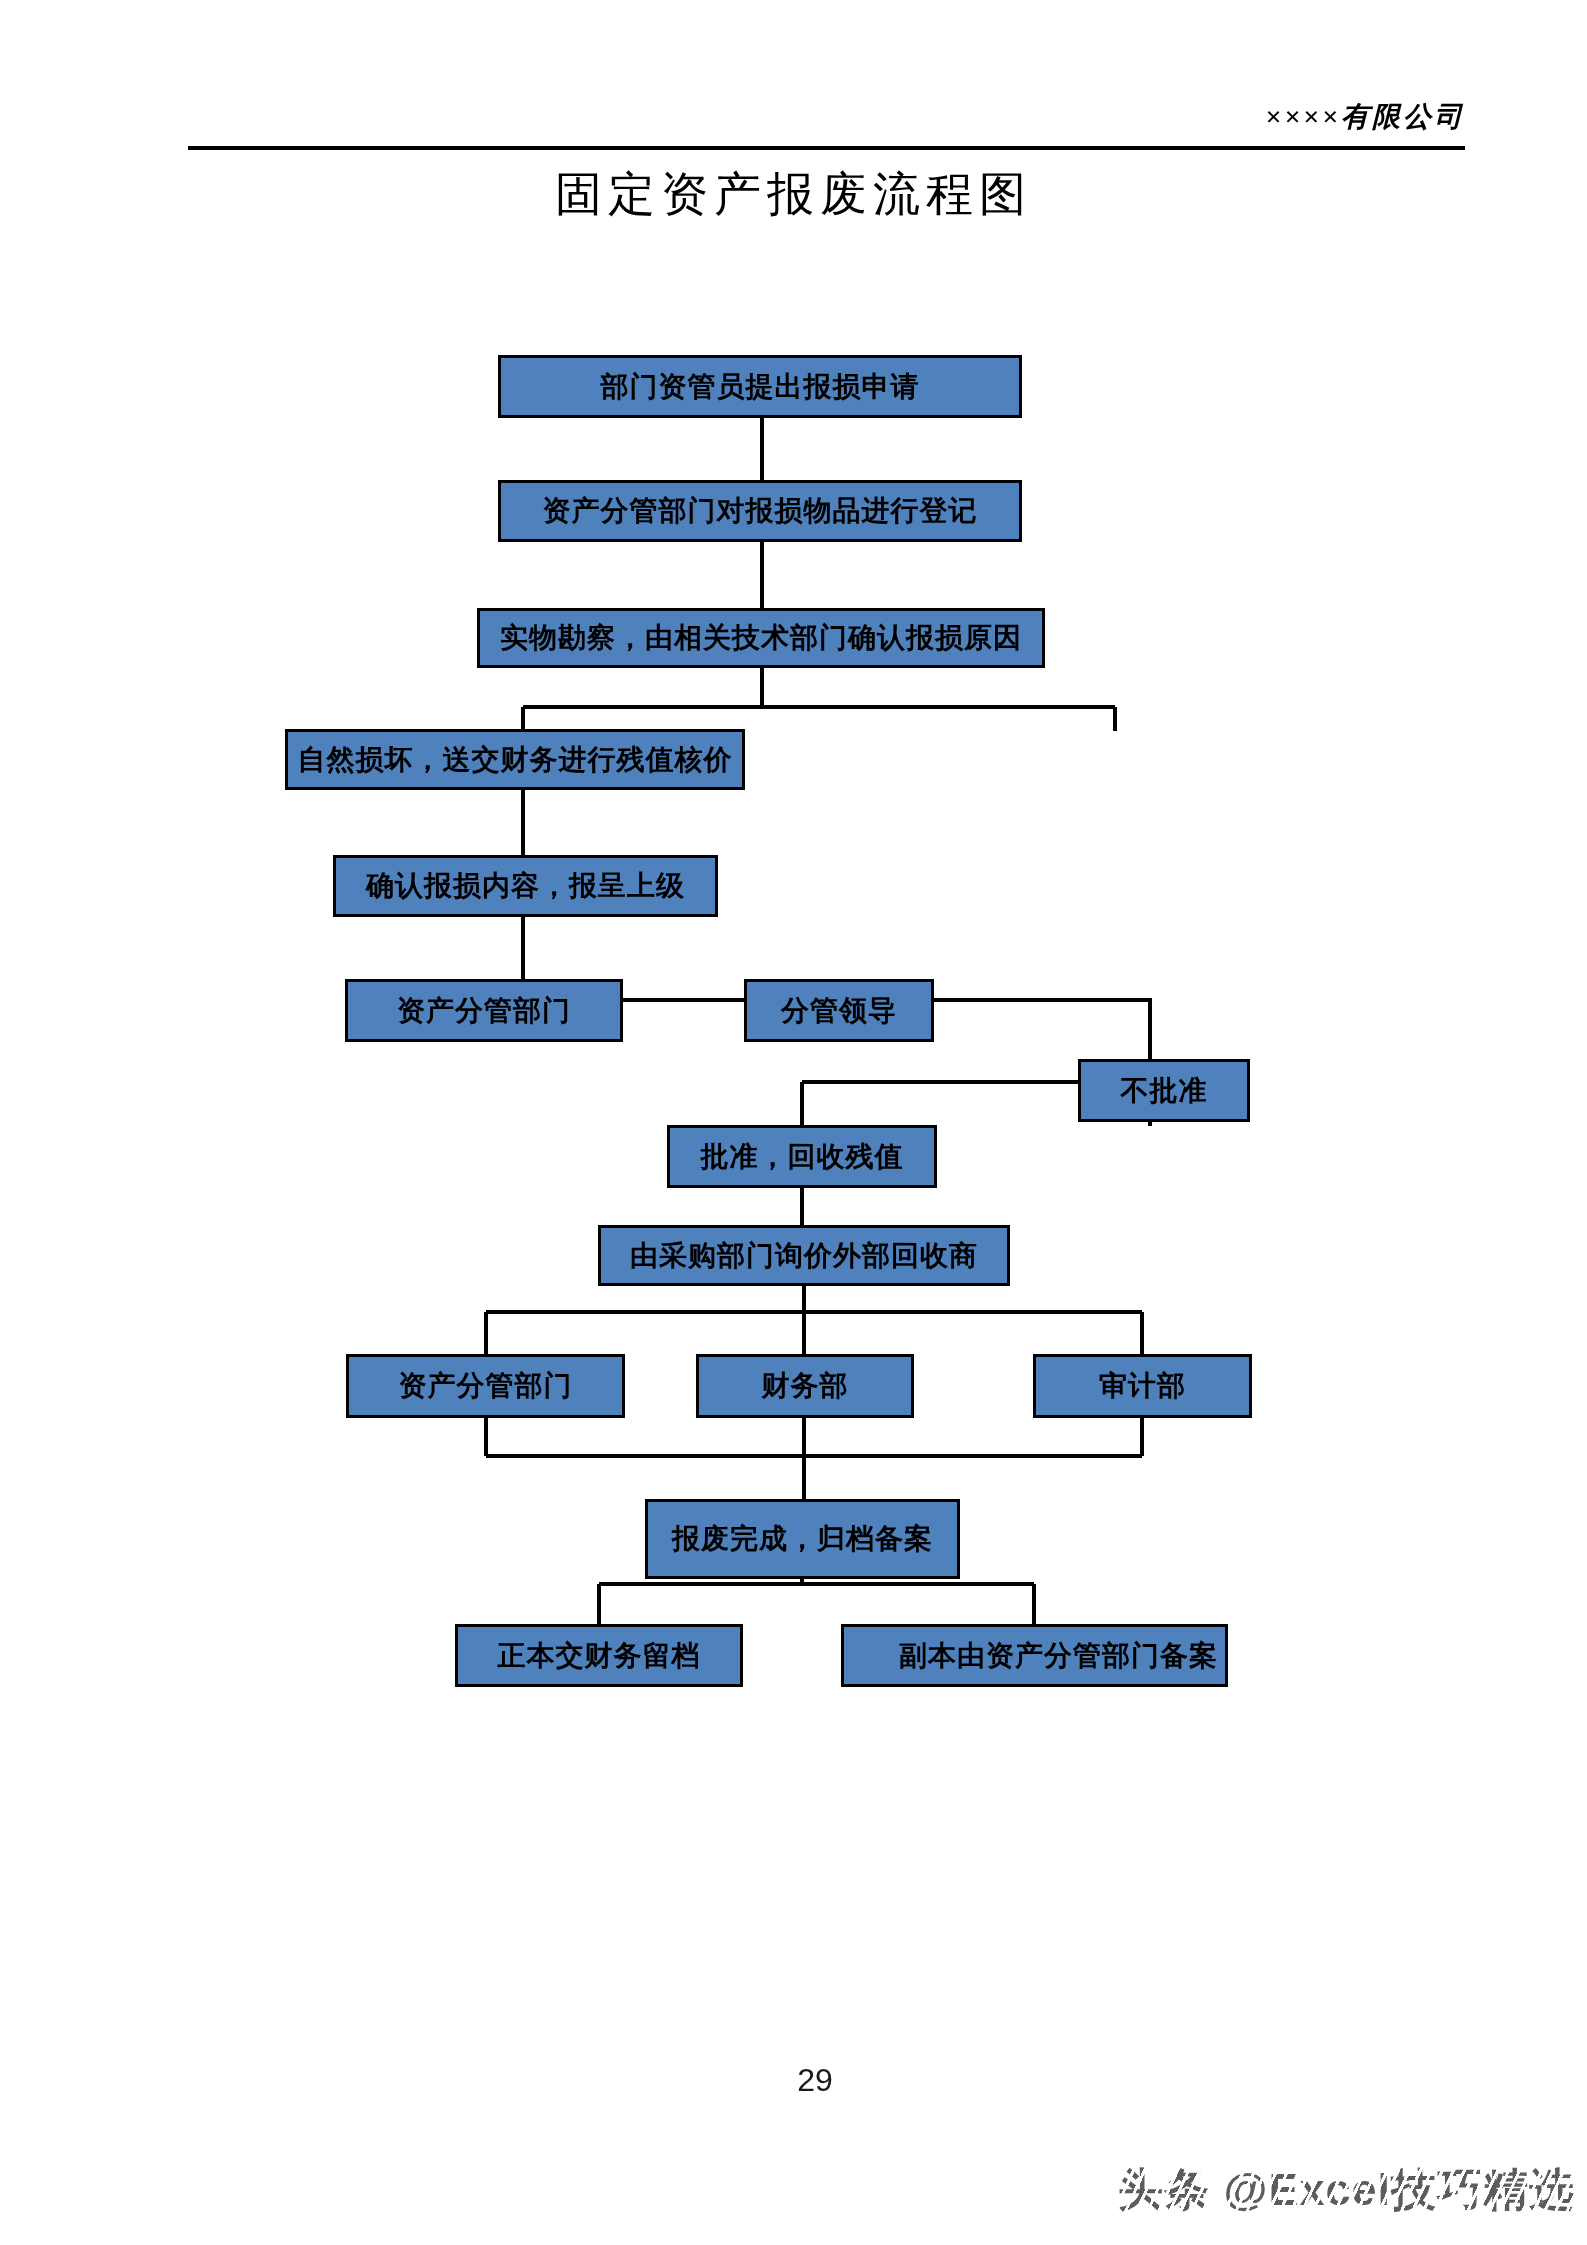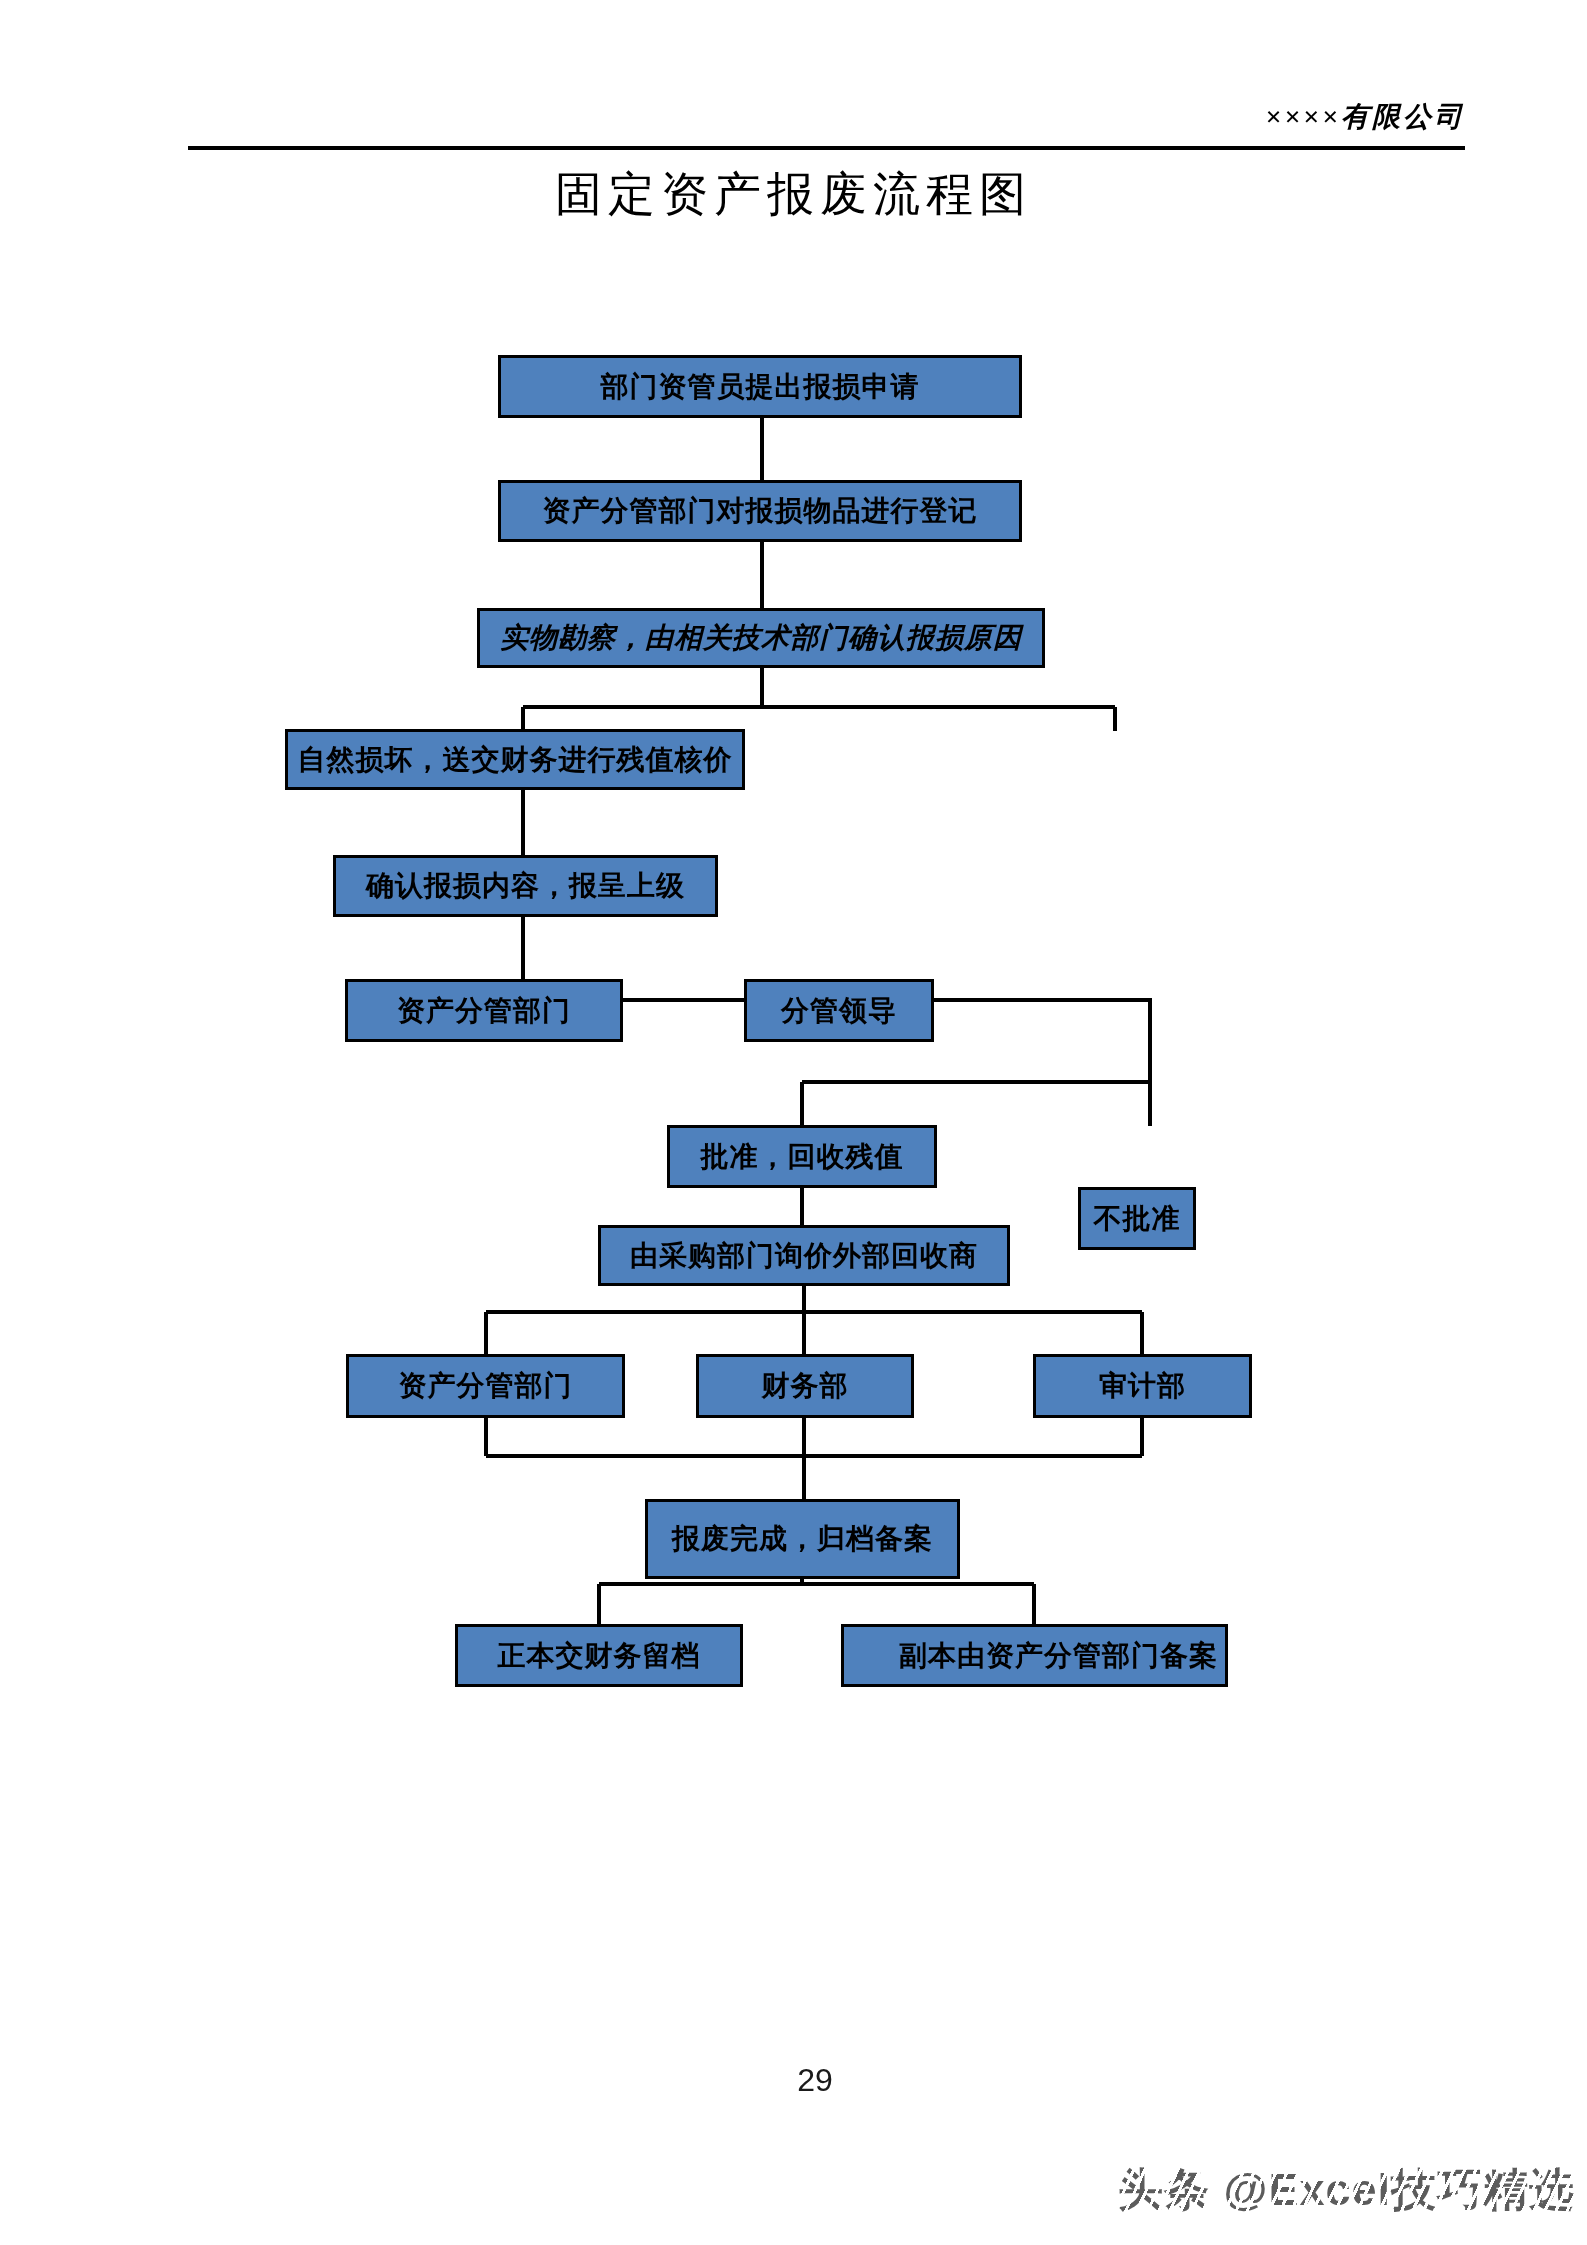--- a/index.html
+++ b/index.html
@@ -34,28 +34,28 @@
     position:absolute;
     background:var(--box-fill,#4f81bd);
     border:3px solid var(--box-border,#000);
     display:flex; align-items:center; justify-content:center;
     font-weight:bold; font-size:28px; letter-spacing:1px;
     color:#000; white-space:nowrap; text-align:center;
   }
   
   .nA { left:498px;  top:355px;  width:524px; height:63px; }
   .nB { left:498px;  top:480px;  width:524px; height:62px; }
-  .nC { left:477px;  top:608px;  width:568px; height:60px;font-style:italic; }
+  .nC { left:477px;  top:608px;  width:568px; height:60px; }
   .nD { left:285px;  top:729px;  width:460px; height:61px; }
   .nE { left:888px;  top:729px;  width:434px; height:61px; }
   .nF { left:333px;  top:855px;  width:385px; height:62px; }
   .nG { left:345px;  top:979px;  width:278px; height:63px; }
   .nH { left:744px;  top:979px;  width:190px; height:63px; }
   .nI { left:667px;  top:1125px; width:270px; height:63px; }
-  .nJ { left:1078px; top:1187px; width:118px; height:63px; }
+  .nJ { left:1078px; top:1059px; width:172px; height:63px; }
   .nK { left:598px;  top:1225px; width:412px; height:61px; }
   .nL { left:346px;  top:1354px; width:279px; height:64px; }
   .nM { left:696px;  top:1354px; width:218px; height:64px; }
   .nN { left:1033px; top:1354px; width:219px; height:64px; }
   .nO { left:645px;  top:1499px; width:315px; height:80px; }
   .nP { left:455px;  top:1624px; width:288px; height:63px; }
   .nQ { left:841px;  top:1624px; width:387px; height:63px;padding-left:48px; }
   .page-number {
     position:absolute; left:0; top:2062px; width:1630px;
     text-align:center; font-size:32px; color:#1a1a1a;

